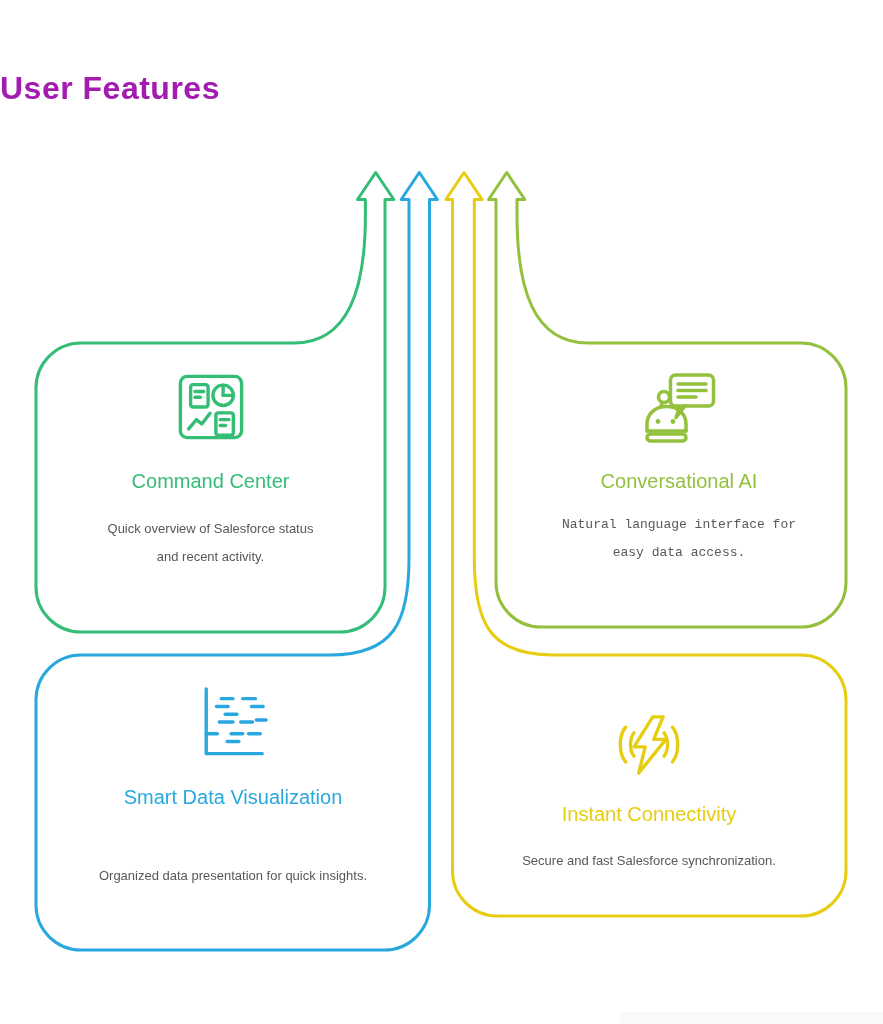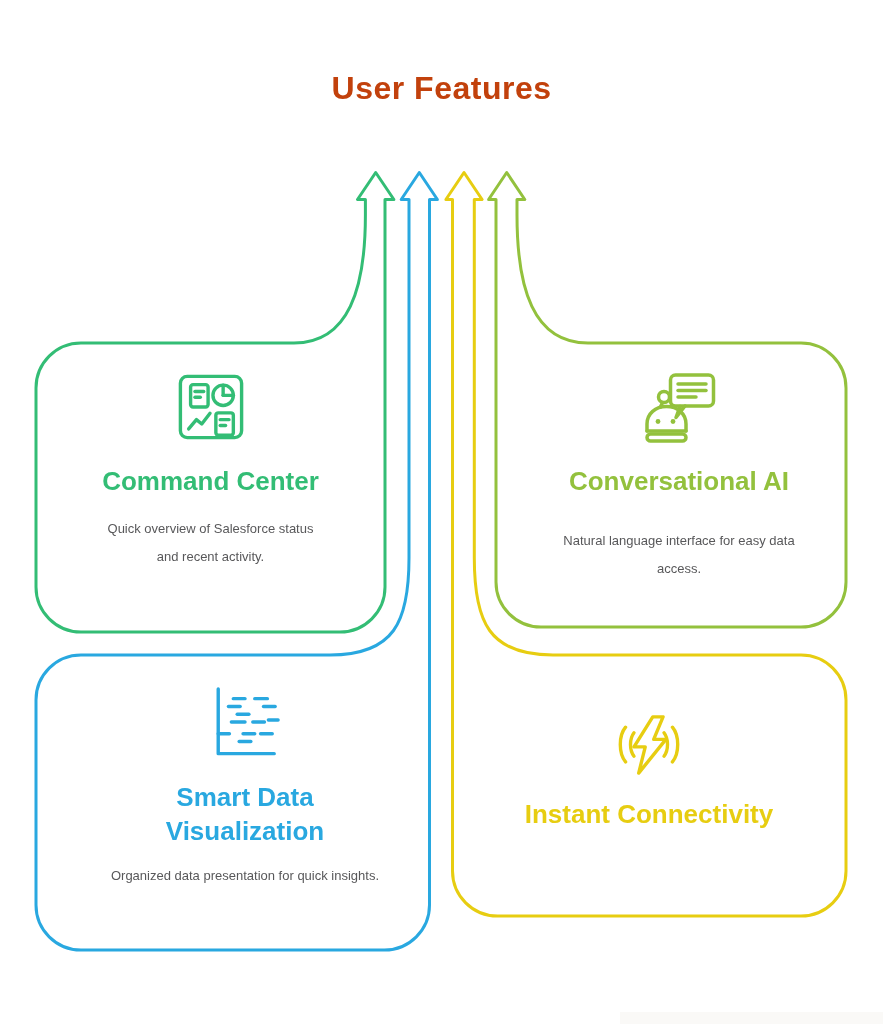--- a/index.html
+++ b/index.html
@@ -2,29 +2,29 @@
 <html><head>
 <meta charset="utf-8">
 <style>
   html,body { margin:0; padding:0; background:#ffffff; }
   .canvas {
     position:relative; width:883px; height:1024px; background:#ffffff;
     font-family:"Liberation Sans", sans-serif; overflow:hidden;
   }
   .page-title {
     position:absolute; top:70px; left:0; width:100%;
-    text-align:center; font-size:32px; font-weight:700;
-    color:#c2410c; letter-spacing:0.5px; margin:0;
+    text-align:left; font-size:32px; font-weight:700;
+    color:#a21caf; letter-spacing:0.5px; margin:0;
   }
   .connectors { position:absolute; left:0; top:0; }
   .card-content { position:absolute; text-align:center; }
   .card-icon { position:absolute; left:50%; transform:translateX(-50%); }
   .card-title {
     position:absolute; left:50%; transform:translateX(-50%);
-    font-size:26px; font-weight:700; line-height:34px; white-space:pre-line;
+    font-size:20px; font-weight:400; line-height:34px; white-space:pre-line;
   }
   .card-desc {
     position:absolute; left:50%; transform:translateX(-50%);
     font-size:13px; line-height:28px; color:#58585a;
   }
   .watermark-remnant {
     position:absolute; right:0; bottom:0; width:263px; height:12px;
     background:#faf9f7;
   }
 </style>
@@ -97,24 +97,24 @@
           <line x1="7" y1="58" x2="46" y2="58"></line>
           <rect x="7" y="61" width="39" height="7" rx="3.5"></rect>
         </g>
         <g stroke="none" fill="#93c13d">
           <circle cx="18" cy="48.5" r="2.4"></circle>
           <circle cx="33" cy="48.5" r="2.4"></circle>
         </g>
       </svg>
     </div>
     <div class="card-title" style="top: 121px; width: 100%; color: rgb(147, 193, 61);">Conversational AI</div>
-    <div class="card-desc" style="top:184px; width:238px;">Natural language interface for easy data access.</div>
+    <div class="card-desc" style="top:168px; width:238px;font-family:Liberation Mono, monospace;">Natural language interface for easy data access.</div>
   </div>
 
-  <div class="card-content" style="left:36px; top:655px; width:394px; height:295px;margin-left:12px;">
+  <div class="card-content" style="left:36px; top:655px; width:394px; height:295px;">
     <div class="card-icon" style="top:30px;">
       <svg width="74" height="74" viewBox="0 0 76 76">
         <g fill="none" stroke-width="3.5" stroke-linecap="round" stroke-linejoin="round" stroke="#29a8e0">
           <path d="M10.5 4 L10.5 70.5 L68 70.5"></path>
           <line x1="10.5" y1="50" x2="22" y2="50"></line>
           <line x1="26" y1="14" x2="38" y2="14"></line>
           <line x1="48" y1="14" x2="61" y2="14"></line>
           <line x1="21" y1="22" x2="33" y2="22"></line>
           <line x1="57" y1="22" x2="69" y2="22"></line>
           <line x1="30" y1="30" x2="42" y2="30"></line>
@@ -137,17 +137,18 @@
         <g fill="none" stroke-width="3.6" stroke-linecap="round" stroke-linejoin="round" stroke="#e7cd11">
           <path d="M52 2 L32 34 L44 34 L37 62 L66 26 L53 26 L63 2 Z"></path>
           <path d="M23 13 C15.5 22 15.5 41 23 50"></path>
           <path d="M32 19 C27 25.5 27 37.5 32 44"></path>
           <path d="M73 13 C80.5 22 80.5 41 73 50"></path>
           <path d="M64 19 C69 25.5 69 37.5 64 44"></path>
         </g>
       </svg>
     </div>
     <div class="card-title" style="top: 126px; width: 100%; color: rgb(231, 205, 17);">Instant Connectivity</div>
+    <div class="card-desc" style="top:176px; width:288px;">Secure and fast Salesforce synchronization.</div>
   </div>
 
   <div class="watermark-remnant"></div>
 
 </div>
 
 </body></html>

